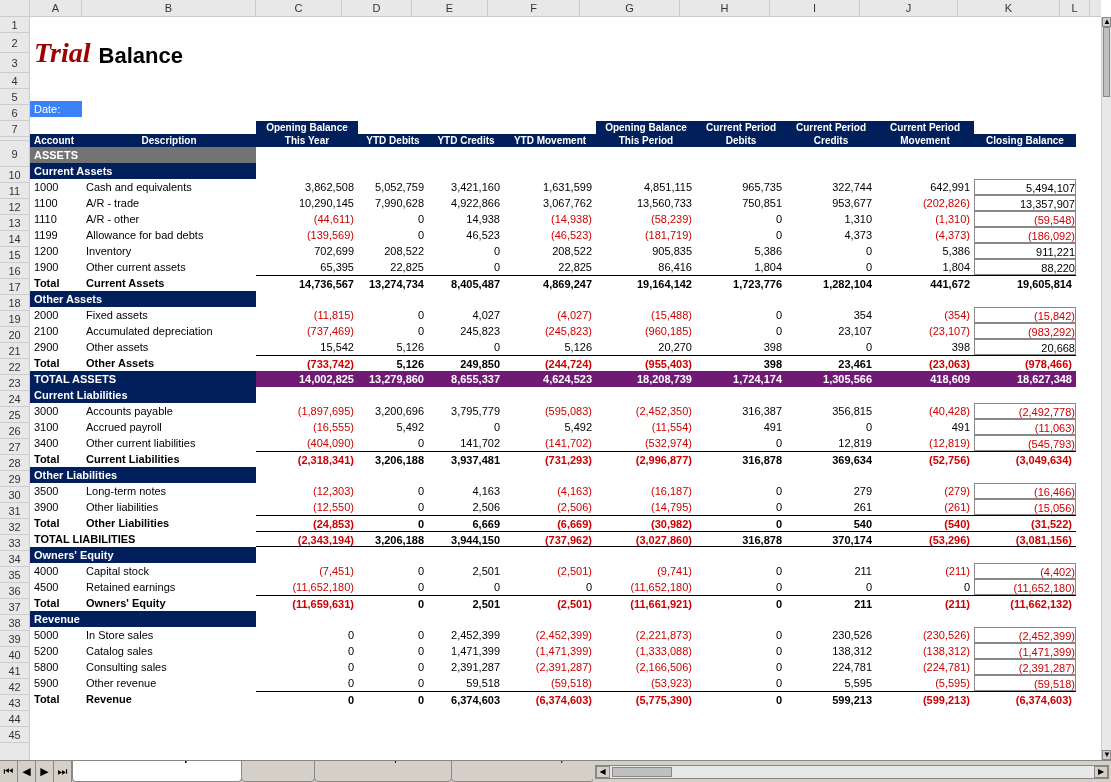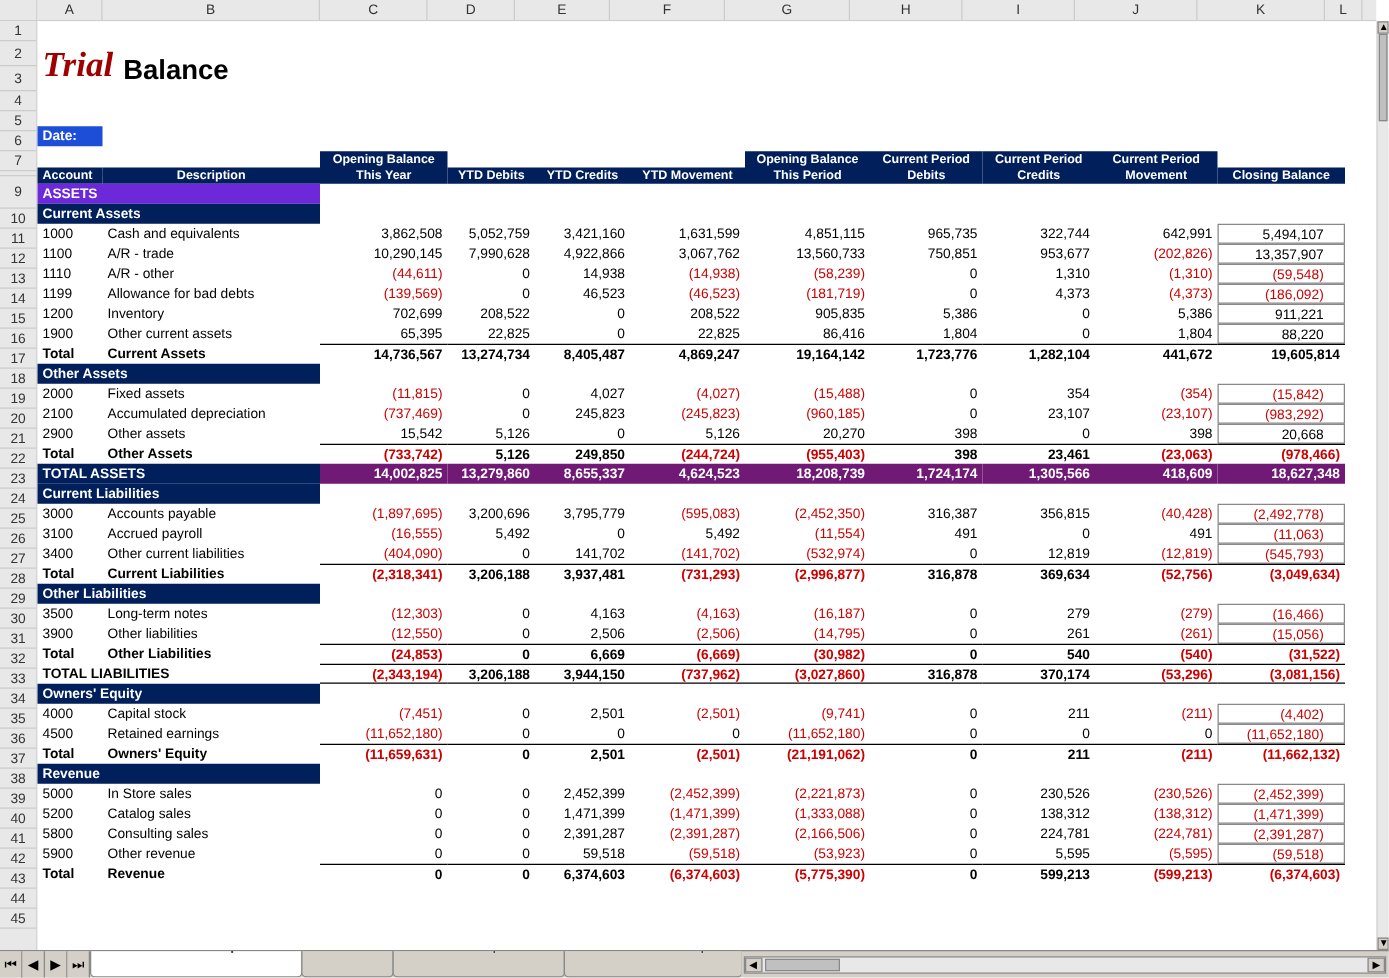--- a/index.html
+++ b/index.html
@@ -80,32 +80,32 @@
   .title-balance { font-family: Arial; font-size: 22px; font-weight: bold; color: #000;}
   .blank-row { height:16px; }
 
   .row { display:flex; height:16px; align-items:stretch;}
   .row.tall2 { height:26px; align-items:flex-end;}
   .cell { padding: 0 4px; line-height:16px; overflow:hidden; white-space:nowrap;}
   .cA{width:52px} .cB{width:174px} .cC{width:102px} .cD{width:70px}
   .cE{width:76px} .cF{width:92px} .cG{width:100px} .cH{width:90px}
   .cI{width:90px} .cJ{width:98px} .cK{width:102px}
 
-  .date-label{background:#1d4ed8;color:#fff;font-weight:bold;}
+  .date-label{background:#3b82f6;color:#fff;font-weight:normal;}
   .date-val{border:2px solid #fca5a5; background:#a3a3a3;margin-top:36px;}
   .hdr{background:#001f5b;color:#fff;font-weight:bold;text-align:center;line-height:13px;font-size:10px; display:flex;align-items:center;justify-content:center;}
   .hdr.left{text-align:left;justify-content:flex-start;}
   .sect{background:#001f5b;color:#fff;font-weight:bold;}
-  .sect-full{background:#6d28d9;color:#fff;font-weight:bold;}
+  .sect-full{background:#737373;color:#fff;font-weight:bold;}
   .num{text-align:right;}
   .neg{color:#cc0000;}
   .bold{font-weight:bold;}
   .btop{border-top:1px solid #000;}
   .bthick{border-top:1.5px solid #000;border-bottom:1.5px solid #000;}
-  .cbox{border:1px solid #888;text-align:right;padding-right:16px;}
+  .cbox{border:1px solid #888;text-align:right;padding-right:0;}
   .totalrow .cell{background:#701a75;color:#fff;font-weight:bold;}
 
   
   .tabbar {
     position:absolute; bottom:0; left:0; right:0; height:22px;
     background: #d4d0c8;
     border-top:1px solid #888;
     display:flex;
     align-items:center;
     font-size:11px;
@@ -537,21 +537,21 @@
           <div class="cell cJ num">0</div>
           <div class="cell cK num neg cbox">(11,652,180)</div>
         </div>
         <div class="row">
           <div class="cell cA bold">Total</div>
           <div class="cell cB bold">Owners' Equity</div>
           <div class="cell cC num neg bold btop">(11,659,631)</div>
           <div class="cell cD num bold btop">0</div>
           <div class="cell cE num bold btop">2,501</div>
           <div class="cell cF num neg bold btop">(2,501)</div>
-          <div class="cell cG num neg bold btop">(21,191,062)</div>
+          <div class="cell cG num neg bold btop">(11,661,921)</div>
           <div class="cell cH num bold btop">0</div>
           <div class="cell cI num bold btop">211</div>
           <div class="cell cJ num neg bold btop">(211)</div>
           <div class="cell cK num neg bold btop">(11,662,132)</div>
         </div>
         <div class="row">
           <div class="cell sect" style="width: 226px;">Revenue</div>
         </div>
         <div class="row">
           <div class="cell cA">5000</div>

